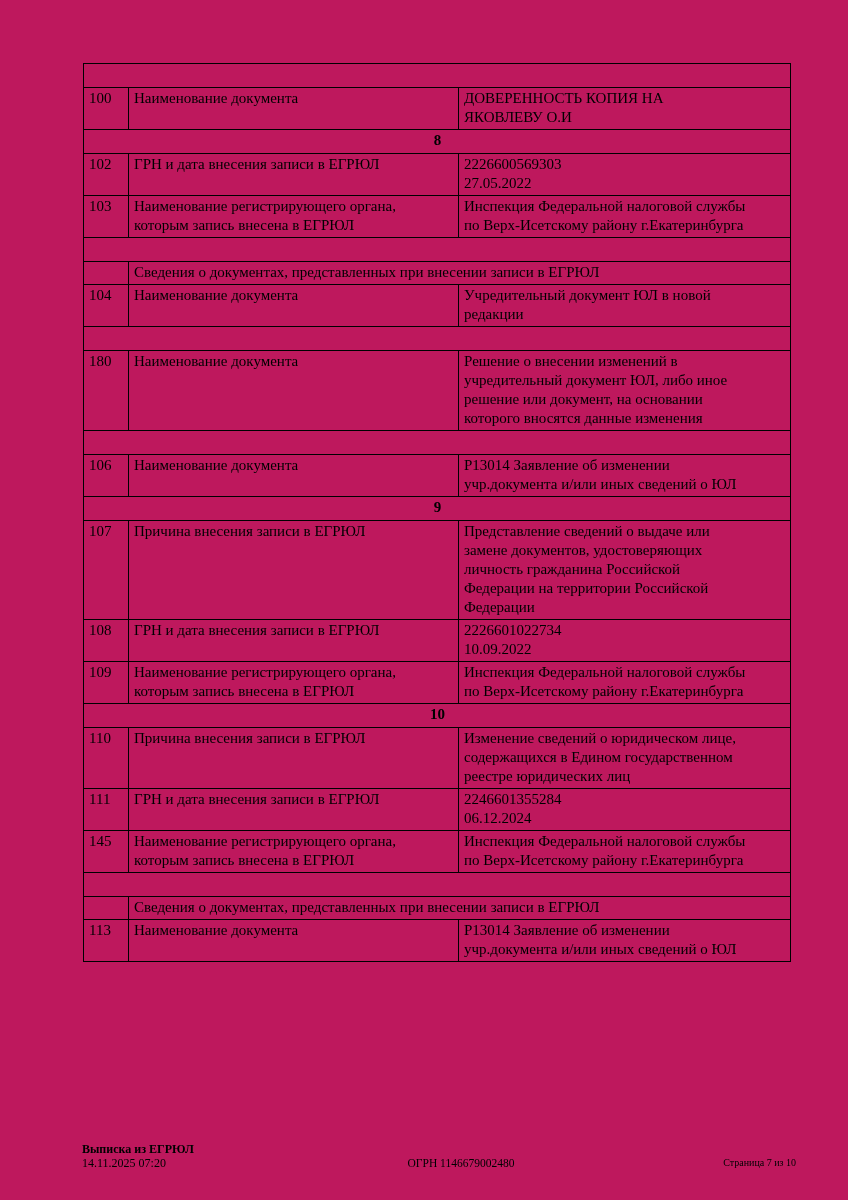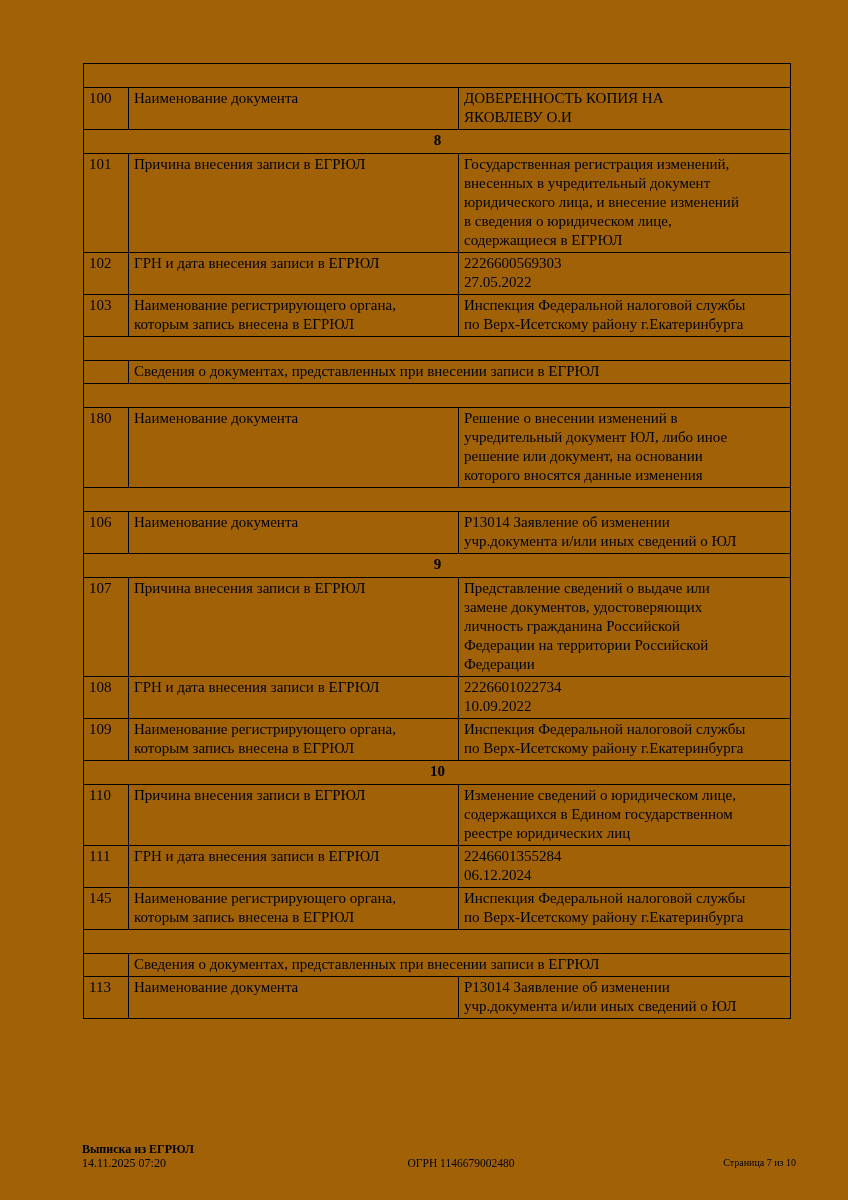--- a/index.html
+++ b/index.html
@@ -1,20 +1,20 @@
 <!DOCTYPE html>
 <html lang="ru"><head>
 <meta charset="utf-8">
 <style>
   html, body { margin: 0; padding: 0; background: #ffffff; }
   .page {
     position: relative;
     width: 848px;
     height: 1200px;
-    background: #a16207;
+    background: #be185d;
     color: #000000;
     font-family: "Liberation Serif", "DejaVu Serif", serif;
     overflow: hidden;
   }
   table.egrul {
     border-collapse: collapse;
     table-layout: fixed;
     width: 707px;
     margin: 63px 0 0 83px;
     font-size: 15px;
@@ -78,29 +78,20 @@
         <td class="num">100</td>
         <td class="label">Наименование документа</td>
         <td class="val">ДОВЕРЕННОСТЬ КОПИЯ НА
 ЯКОВЛЕВУ О.И</td>
       </tr>
 
       <tr>
         <td class="section" colspan="3">8</td>
       </tr>
 
-      <tr>
-        <td class="num">101</td>
-        <td class="label">Причина внесения записи в ЕГРЮЛ</td>
-        <td class="val">Государственная регистрация изменений,
-внесенных в учредительный документ
-юридического лица, и внесение изменений
-в сведения о юридическом лице,
-содержащиеся в ЕГРЮЛ</td>
-      </tr>
 
       <tr>
         <td class="num">102</td>
         <td class="label">ГРН и дата внесения записи в ЕГРЮЛ</td>
         <td class="val">2226600569303
 27.05.2022</td>
       </tr>
 
       <tr>
         <td class="num">103</td>
@@ -112,20 +103,26 @@
 
       <tr>
           <td class="spacer" colspan="3"></td>
         </tr>
 
       <tr>
         <td class="num"></td>
         <td class="subheader" colspan="2">Сведения о документах, представленных при внесении записи в ЕГРЮЛ</td>
       </tr>
 
+      <tr>
+        <td class="num">104</td>
+        <td class="label">Наименование документа</td>
+        <td class="val">Учредительный документ ЮЛ в новой
+редакции</td>
+      </tr>
 
       <tr>
           <td class="spacer" colspan="3"></td>
         </tr>
 
       <tr>
         <td class="num">180</td>
         <td class="label">Наименование документа</td>
         <td class="val">Решение о внесении изменений в
 учредительный документ ЮЛ, либо иное

